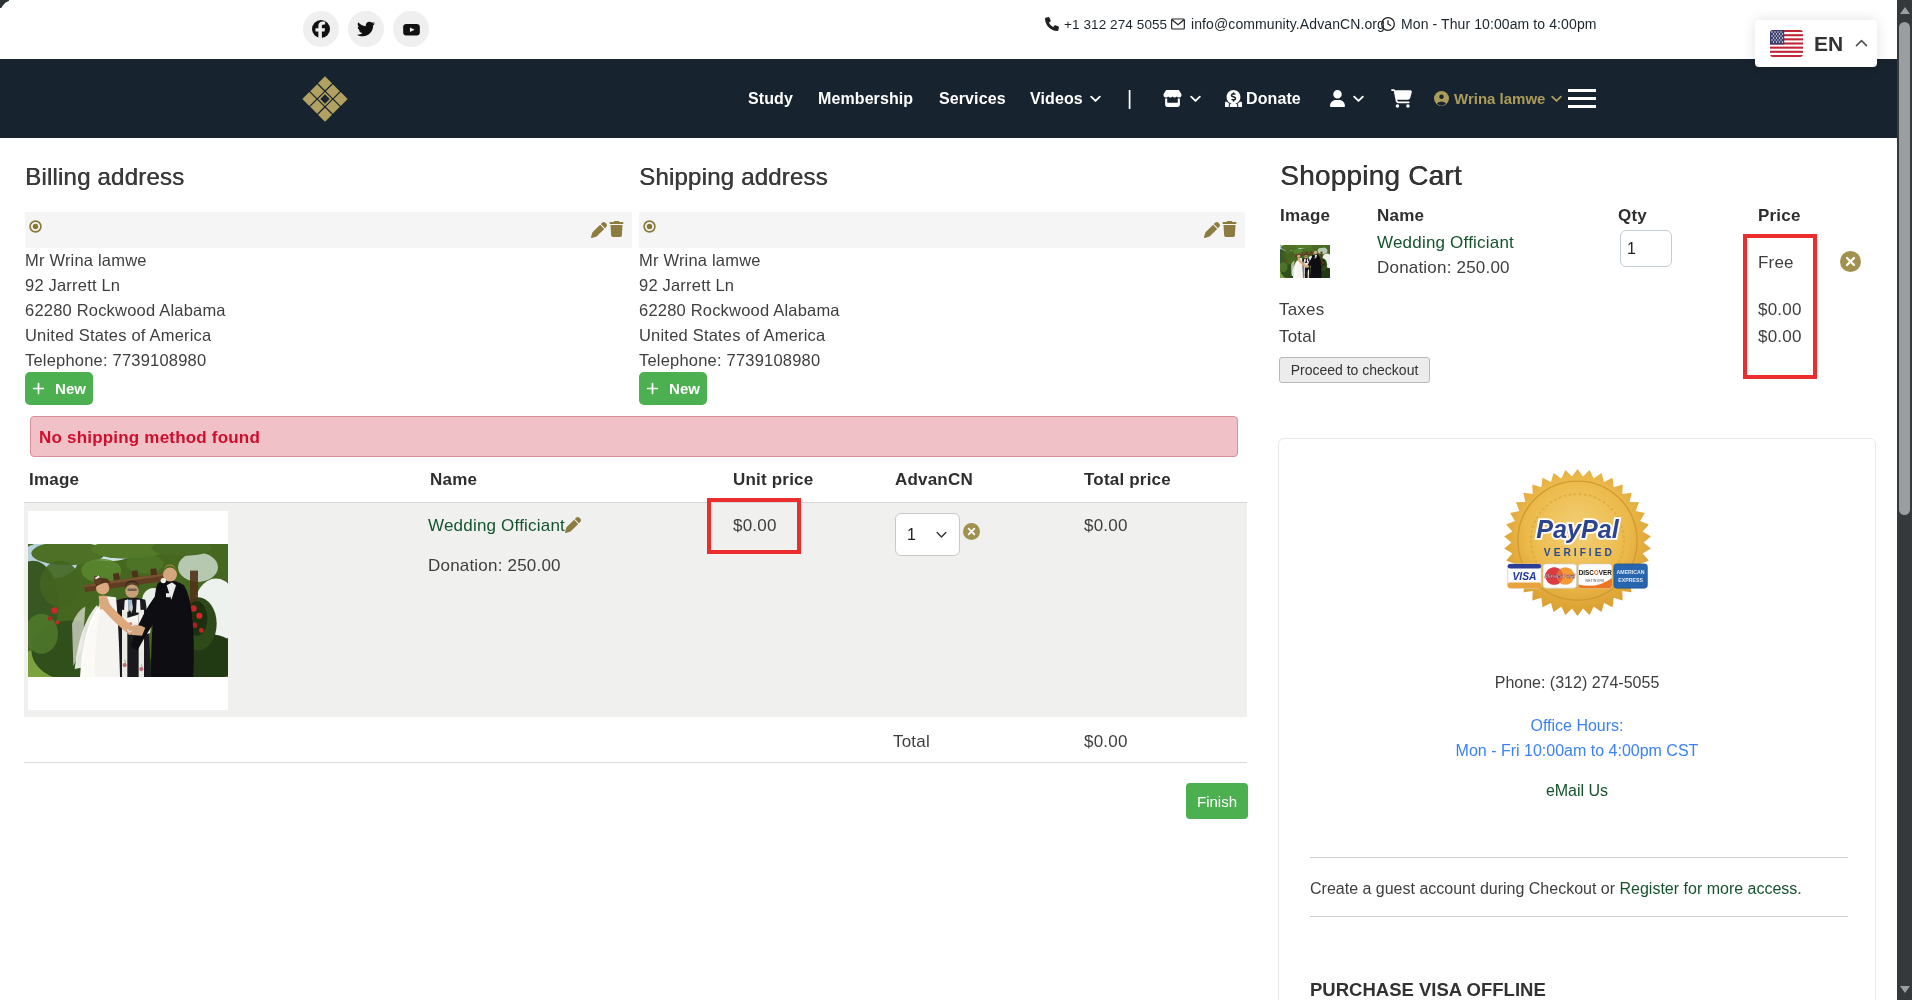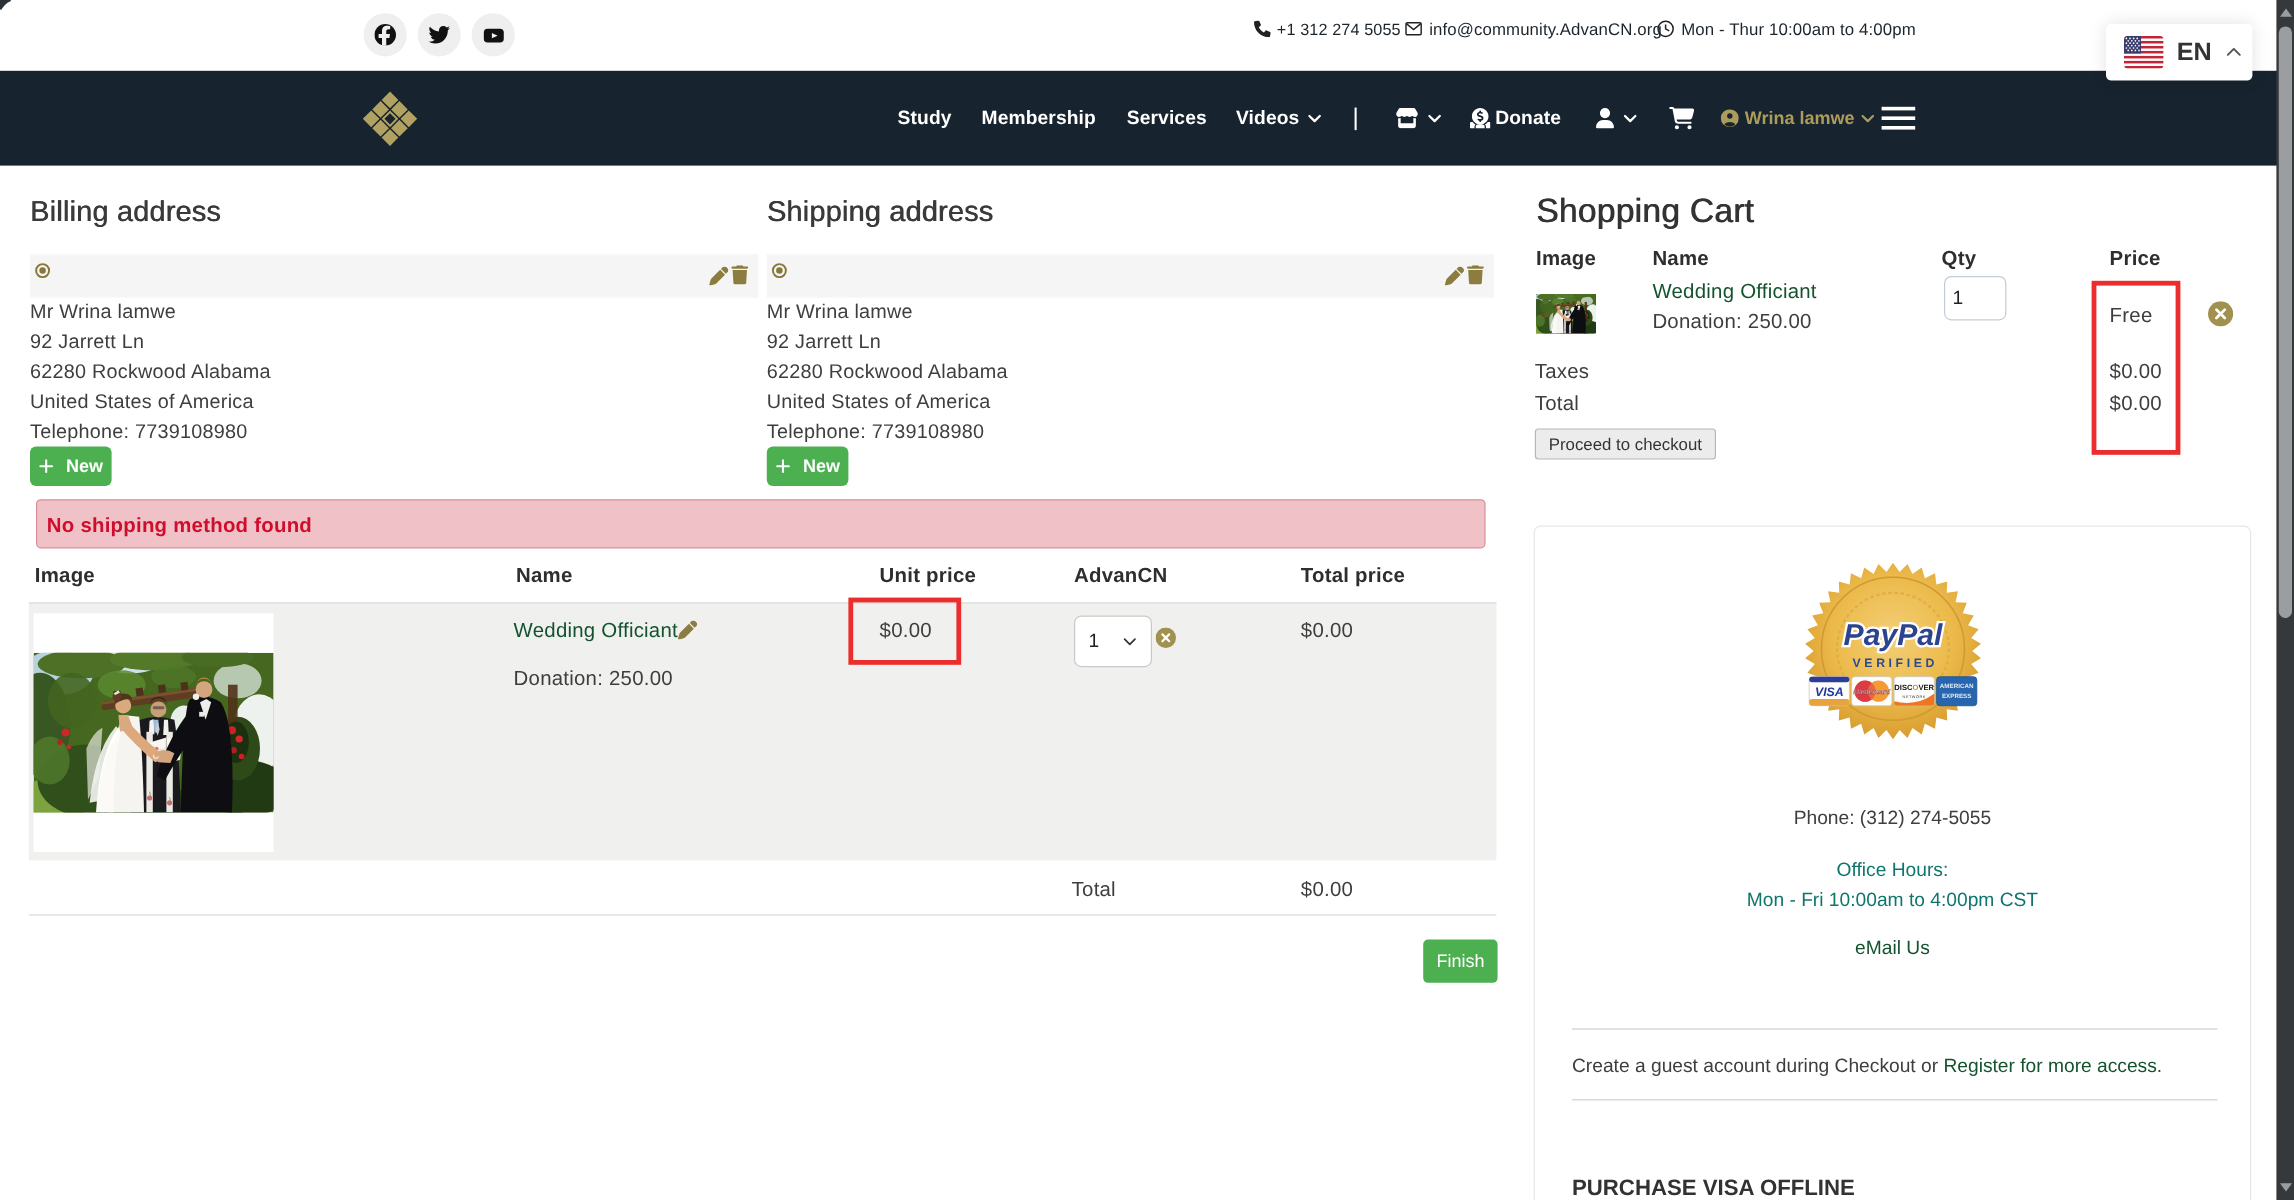--- a/index.html
+++ b/index.html
@@ -493,21 +493,21 @@
 </g>
 <g>
 <rect x="119" y="103" width="36" height="26" rx="3" fill="#2766ae"></rect>
 <rect x="119" y="103" width="36" height="26" rx="3" fill="none" stroke="#1c4f8d" stroke-width="0.7"></rect>
 <text x="137" y="113.5" font-size="5.6" font-weight="bold" text-anchor="middle" fill="#dfe8f3">AMERICAN</text>
 <text x="137" y="122" font-size="5.6" font-weight="bold" text-anchor="middle" fill="#dfe8f3">EXPRESS</text>
 </g>
 </g>
 </svg></div>
 <div class="abs" style="left:1278px;top:674px;width:598px;text-align:center;font-size:16px;color:#3e3e3e;">Phone: (312) 274-5055</div>
-<div class="abs" style="left:1278px;top:713px;width:598px;text-align:center;font-size:16px;color:#0f766e;line-height:25px;">Office Hours:<br>Mon - Fri 10:00am to 4:00pm CST</div>
+<div class="abs" style="left:1278px;top:713px;width:598px;text-align:center;font-size:16px;color:#3b82f6;line-height:25px;">Office Hours:<br>Mon - Fri 10:00am to 4:00pm CST</div>
 <div class="abs goldlink" style="left:1278px;top:782px;width:598px;text-align:center;font-size:16px;">eMail Us</div>
 <div class="hr" style="left:1310px;top:857px;width:538px;"></div>
 <div class="abs" style="left:1310px;top:880px;font-size:16px;color:#3e3e3e;">Create a guest account during Checkout or <span class="goldlink">Register for more access</span>.</div>
 <div class="hr" style="left:1310px;top:916px;width:538px;"></div>
 <div class="abs" style="left:1310px;top:979px;font-size:18.5px;font-weight:bold;color:#323232;letter-spacing:0;">PURCHASE VISA OFFLINE</div>
 
 <div class="abs" style="left:1897px;top:0;width:15px;height:1000px;background:#36393c;"></div>
 <div class="abs" style="left:1899px;top:22px;width:11px;height:493px;background:#9b9ea1;border-radius:6px;"></div>
 <div class="abs" style="left:1900px;top:7px;width:0;height:0;border-left:5px solid transparent;border-right:5px solid transparent;border-bottom:7px solid #9b9ea1;"></div>
 <div class="abs" style="left:1900px;top:986px;width:0;height:0;border-left:5px solid transparent;border-right:5px solid transparent;border-top:7px solid #9b9ea1;"></div>

